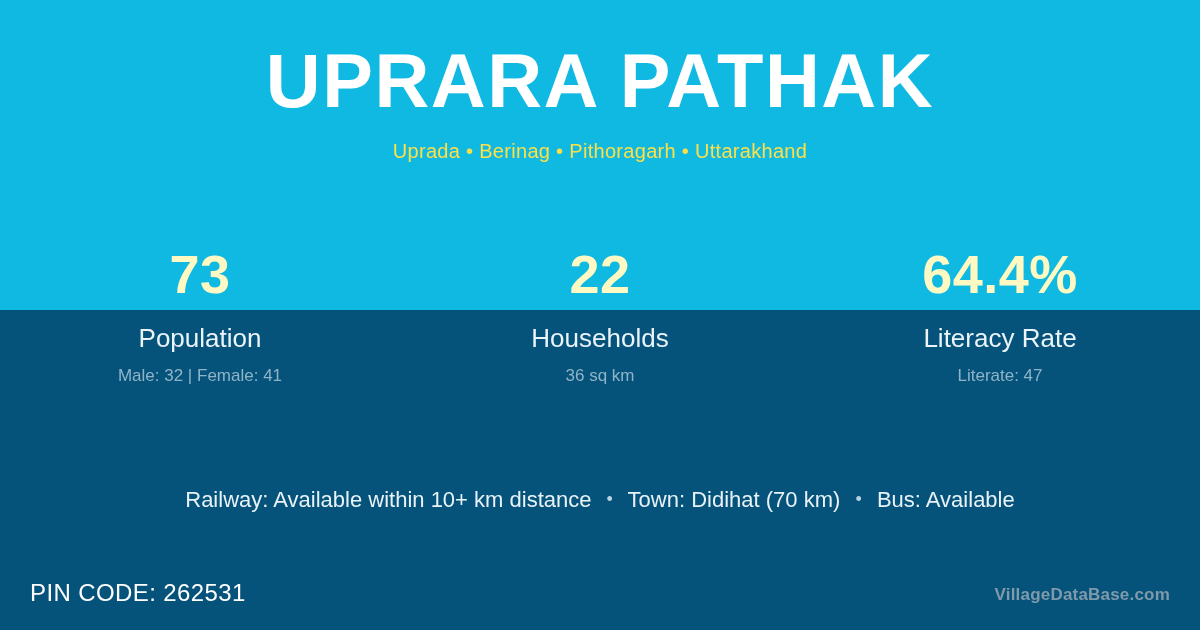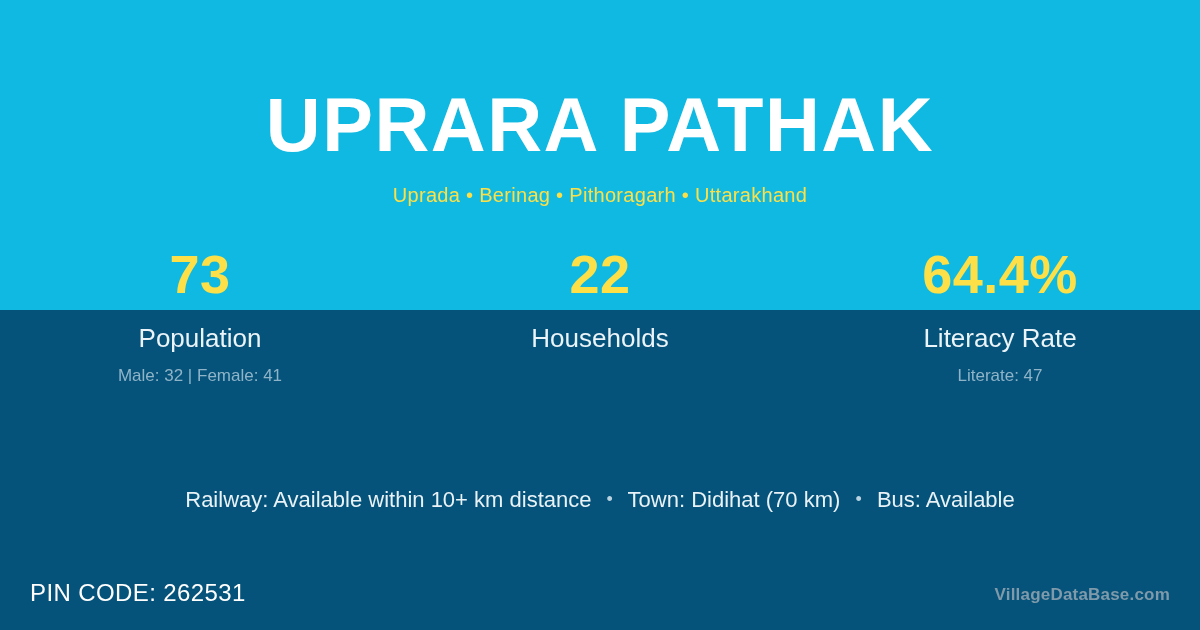--- a/index.html
+++ b/index.html
@@ -35,21 +35,21 @@
   
   .header {
     position: absolute;
     left: 0;
     top: 0;
     width: 1200px;
     text-align: center;
   }
   .village-title {
     margin: 0;
-    padding-top: 82px;
+    padding-top: 38px;
     font-size: 76px;
     line-height: 86px;
     font-weight: 700;
     letter-spacing: 1.5px;
     color: #ffffff;
     white-space: nowrap;
   }
   .village-subtitle {
     margin: 0;
     padding-top: 10px;
@@ -71,21 +71,21 @@
     flex-direction: row;
   }
   .stat-col {
     flex: 1 1 0;
     text-align: center;
   }
   .stat-value {
     font-size: 54px;
     line-height: 62px;
     font-weight: 700;
-    color: #fde047;
+    color: #fef9c3;
     letter-spacing: 0.5px;
     height: 67px;
     display: block;
   }
   .stat-label {
     font-size: 26px;
     line-height: 32px;
     font-weight: 400;
     color: #eaf4f9;
     display: block;
@@ -169,20 +169,21 @@
 
     <div class="stat-col">
       <span class="stat-value">73</span>
       <span class="stat-label">Population</span>
       <span class="stat-sub">Male: 32 | Female: 41</span>
     </div>
 
     <div class="stat-col">
       <span class="stat-value">22</span>
       <span class="stat-label">Households</span>
+      <span class="stat-sub">36 sq km</span>
     </div>
 
     <div class="stat-col">
       <span class="stat-value">64.4%</span>
       <span class="stat-label">Literacy Rate</span>
       <span class="stat-sub">Literate: 47</span>
     </div>
 
   </div>
 

